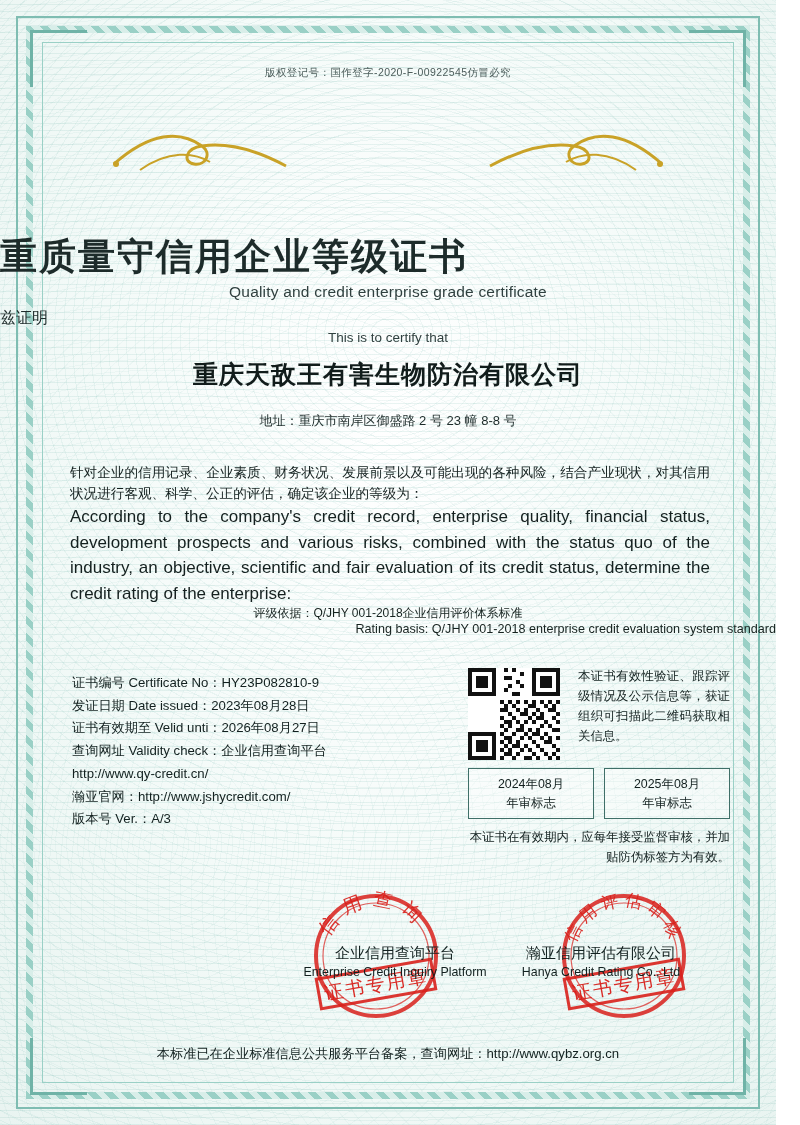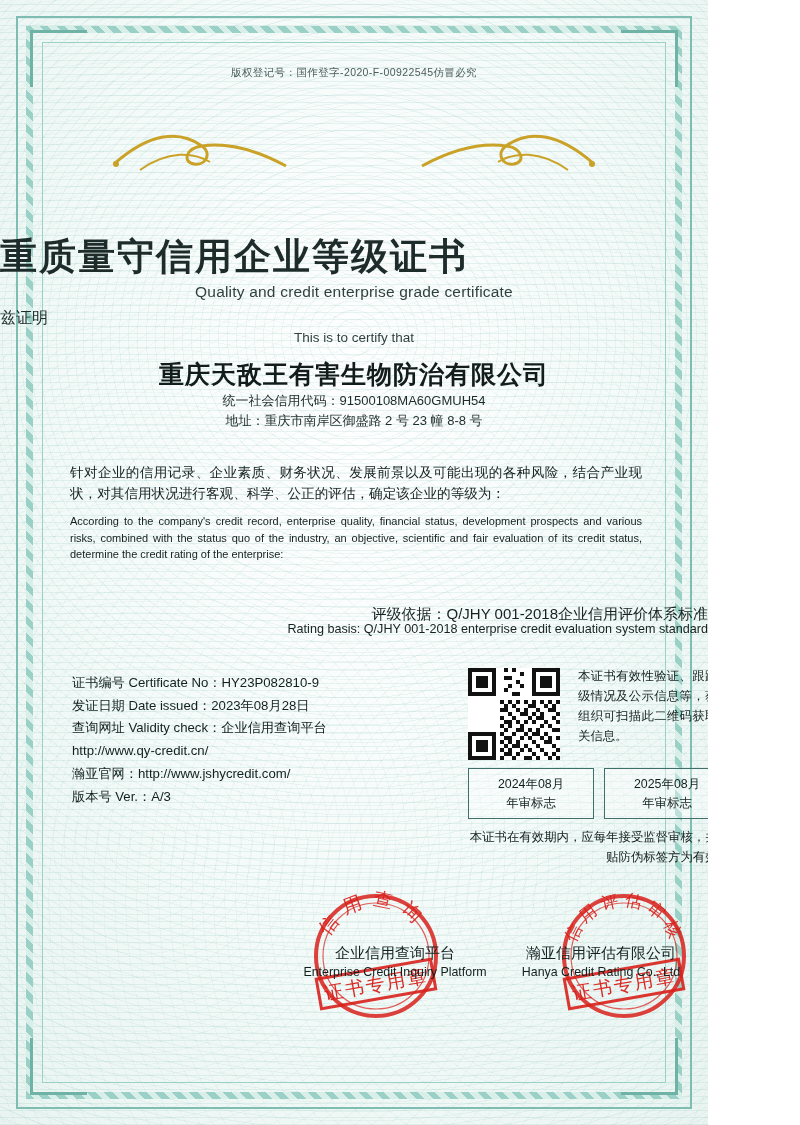--- a/index.html
+++ b/index.html
@@ -4,21 +4,21 @@
 <style>
   html,body{margin:0;padding:0;}
   body{
     width:800px;height:1125px;
     background:#ffffff;
     font-family:"Liberation Sans", sans-serif;
     overflow:hidden;
   }
   .cert{
     position:relative;
-    width:708px;height:1125px;
+    width:776px;height:1125px;
     background:
       repeating-linear-gradient(0deg, rgba(120,185,175,0.16) 0px, rgba(120,185,175,0.16) 1px, rgba(255,255,255,0) 1px, rgba(255,255,255,0) 7px),
       radial-gradient(ellipse at 50% 38%, #ffffff 0%, #f3faf8 55%, #e9f4f1 100%);
     overflow:hidden;
   }
   
   .wave-layer{
     position:absolute;inset:0;
     background:
       repeating-radial-gradient(circle at 50% 30%, rgba(110,180,170,0.10) 0 1px, rgba(255,255,255,0) 1px 9px),
@@ -99,29 +99,29 @@
   }
   .addr{
     position:absolute;top:412px;left:0;right:0;text-align:center;
     font-size:13px;color:#1d2b2a;
   }
 
   .para{
     position:absolute;top:462px;left:70px;right:66px;
     font-size:13.6px;color:#14201f;line-height:1.55;text-align:justify;
   }
-  .para .en{font-size:11px;line-height:1.5;display:block;margin-top:9px;}
+  .para .en{font-size:17px;line-height:1.5;display:block;margin-top:0;}
 
   .level{
     position:absolute;top:560px;left:0;right:0;text-align:center;
     font-size:30px;font-weight:bold;color:#e3261f;letter-spacing:.5px;
   }
   .basis-cn{
-    position:absolute;top:605px;left:0;right:0;text-align:right;
-    font-size:15px;color:#16221f;
+    position:absolute;top:605px;left:0;right:0;text-align:center;
+    font-size:12px;color:#16221f;
   }
   .basis-en{
     position:absolute;top:622px;left:0;right:0;text-align:right;
     font-size:12.6px;color:#16221f;
   }
 
   
   .details{
     position:absolute;top:672px;left:72px;width:380px;
     font-size:13.2px;color:#12201f;line-height:1.72;
@@ -201,37 +201,39 @@
         <path d="M30 48 C58 28, 84 30, 100 40" fill="none" stroke="#c9a227" stroke-width="2"></path>
         <circle cx="6" cy="42" r="3" fill="#c9a227"></circle>
       </svg>
     </div>
 
     <div class="title-cn">重质量守信用企业等级证书</div>
     <div class="title-en">Quality and credit enterprise grade certificate</div>
     <div class="certify-cn">兹证明</div>
     <div class="certify-en">This is to certify that</div>
     <div class="company">重庆天敌王有害生物防治有限公司</div>
-    <div class="code">统一社会信用代码：91500108MA60GMUH54</div>
     <div class="addr">地址：重庆市南岸区御盛路 2 号 23 幢 8-8 号</div>
 
     <div class="para">
       <span>针对企业的信用记录、企业素质、财务状况、发展前景以及可能出现的各种风险，结合产业现状，对其信用状况进行客观、科学、公正的评估，确定该企业的等级为：</span>
       <span class="en">According to the company's credit record, enterprise quality, financial status, development prospects and various risks, combined with the status quo of the industry, an objective, scientific and fair evaluation of its credit status, determine the credit rating of the enterprise:</span>
     </div>
 
     <div class="basis-cn">评级依据：Q/JHY 001-2018企业信用评价体系标准</div>
     <div class="basis-en">Rating basis: Q/JHY 001-2018 enterprise credit evaluation system standard</div>
 
     <div class="details">
       <div class="row">
         <span class="lbl-cn">证书编号 Certificate No：</span><span class="val">HY23P082810-9</span>
       </div>
       <div class="row">
         <span class="lbl-cn">发证日期 Date issued：</span><span class="val">2023年08月28日</span>
+      </div>
+      <div class="row">
+        <span class="lbl-cn">证书有效期至 Velid unti：</span><span class="val">2026年08月27日</span>
       </div>
       <div class="row">
         <span class="lbl-cn">查询网址 Validity check：</span><span class="val">企业信用查询平台</span>
       </div>
       <div class="row">
         <span class="val">http://www.qy-credit.cn/</span>
       </div>
       <div class="row">
         <span class="lbl-cn">瀚亚官网：</span><span class="val">http://www.jshycredit.com/</span>
       </div>
@@ -405,15 +407,16 @@
 
     <div class="signer left">
       <span>企业信用查询平台</span>
       <span class="en">Enterprise Credit Inquiry Platform</span>
     </div>
     <div class="signer right">
       <span>瀚亚信用评估有限公司</span>
       <span class="en">Hanya Credit Rating Co., Ltd</span>
     </div>
 
+    <div class="footer">本标准已在企业标准信息公共服务平台备案，查询网址：http://www.qybz.org.cn</div>
 
   </div>
 </div>
 
 </body></html>

